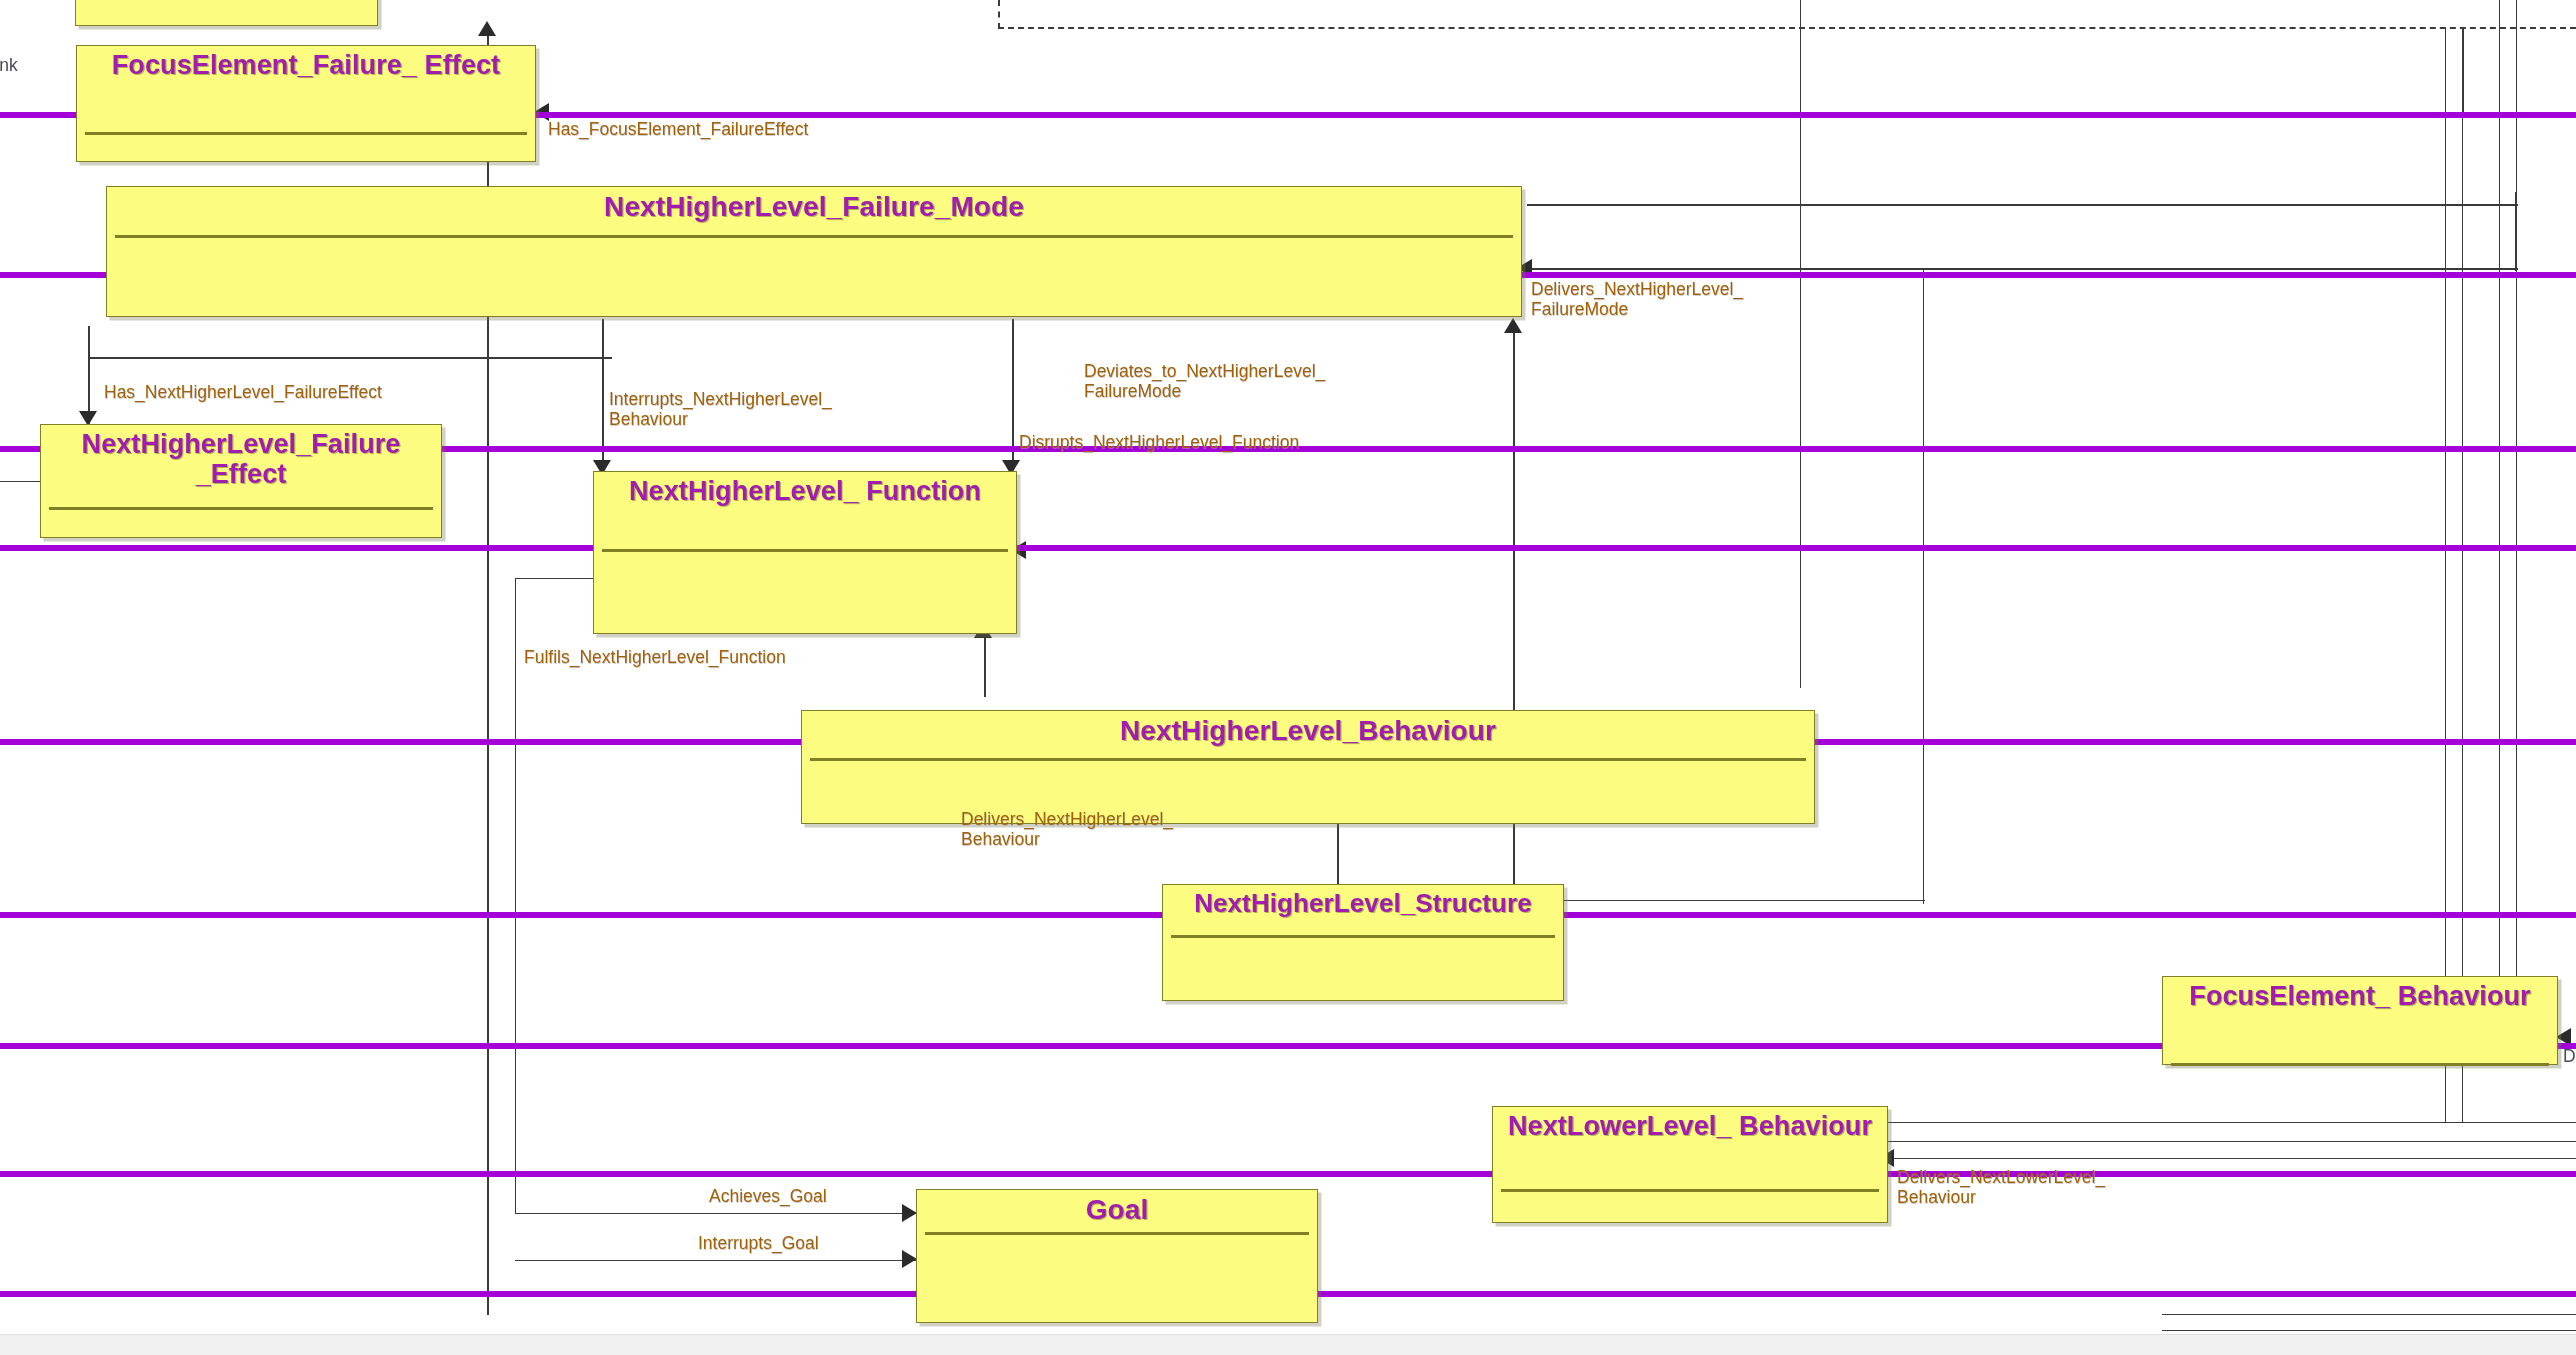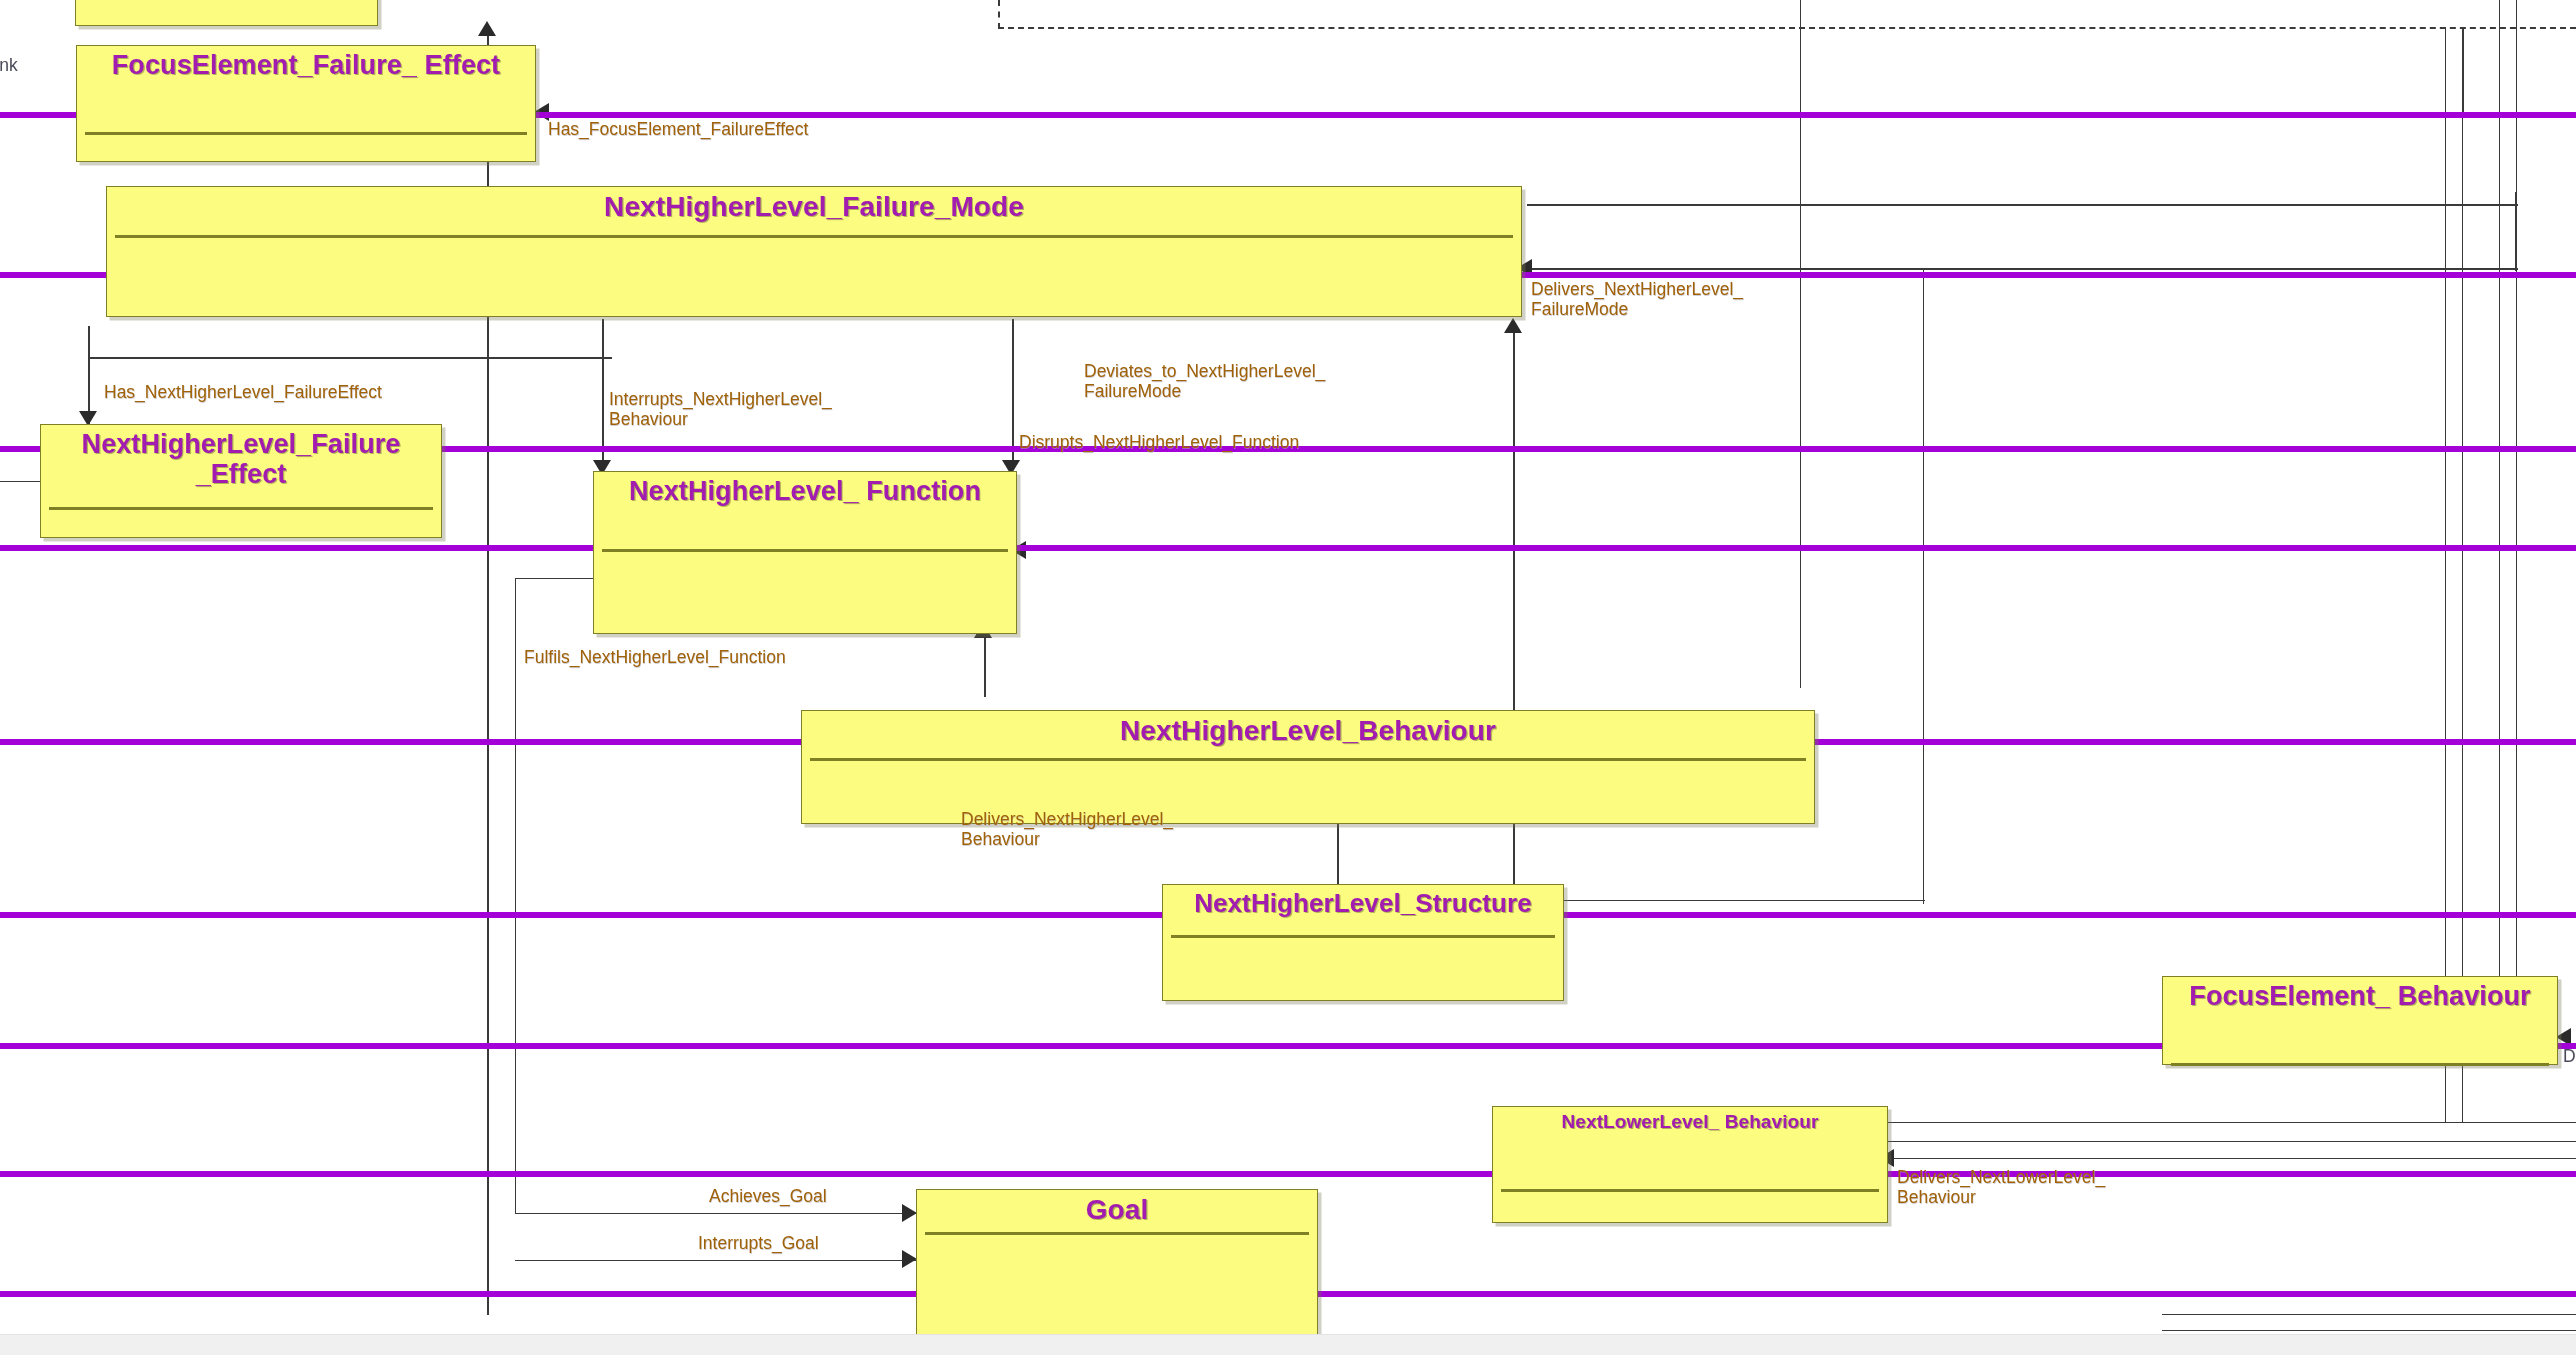--- a/index.html
+++ b/index.html
@@ -229,33 +229,33 @@
     <div class="uml-sep" style="top:86px;"></div>
   </div>
 
   <div class="arrow arrow-left" style="left:2556px; top:1028px;"></div>
   <div class="clip-text" style="left:2563px; top:1046px;">D</div>
 
   <div class="vline thin" style="left:2499px; top:0px; height:979px;"></div>
   <div class="vline thin" style="left:2516px; top:0px; height:979px;"></div>
 
   <div class="uml-box" style="left:1492px; top:1106px; width:396px; height:117px;">
-    <span class="uml-title" style="font-size:19px;">NextLowerLevel_
+    <span class="uml-title" style="font-size:27px;">NextLowerLevel_
 Behaviour</span>
     <div class="uml-sep" style="top:82px;"></div>
   </div>
 
   <div class="hline thin" style="left:1888px; top:1122px; width:688px;"></div>
   <div class="hline thin" style="left:1888px; top:1141px; width:688px;"></div>
   <div class="hline thin" style="left:1888px; top:1158px; width:688px;"></div>
   <div class="arrow arrow-left" style="left:1879px; top:1149px;"></div>
   <div class="conn-label" style="left:1897px; top:1167px;">Delivers_NextLowerLevel_
 Behaviour</div>
 
-  <div class="uml-box" style="left:916px; top:1189px; width:402px; height:166px;">
+  <div class="uml-box" style="left:916px; top:1189px; width:402px; height:134px;">
     <span class="uml-title" style="font-size:28px;">Goal</span>
     <div class="uml-sep" style="top:42px;"></div>
   </div>
 
   <div class="hline thin" style="left:515px; top:1213px; width:402px;"></div>
   <div class="arrow arrow-right" style="left:902px; top:1204px;"></div>
   <div class="conn-label" style="left:709px; top:1186px;">Achieves_Goal</div>
 
   <div class="hline thin" style="left:515px; top:1260px; width:402px;"></div>
   <div class="arrow arrow-right" style="left:902px; top:1250px;"></div>

